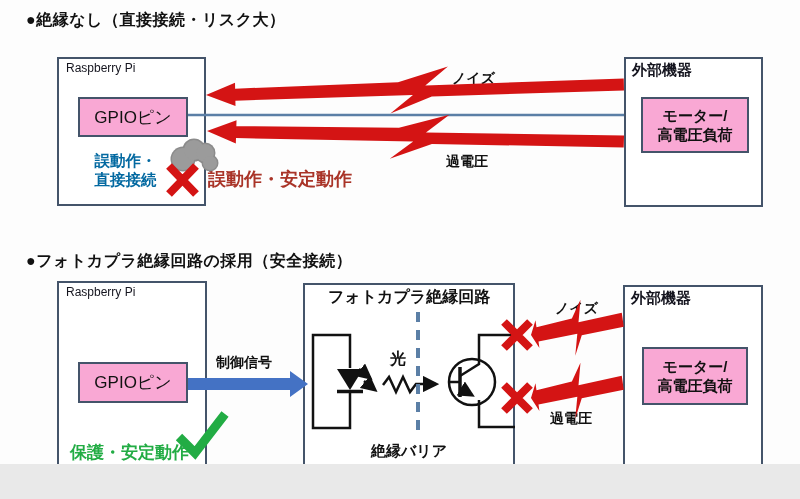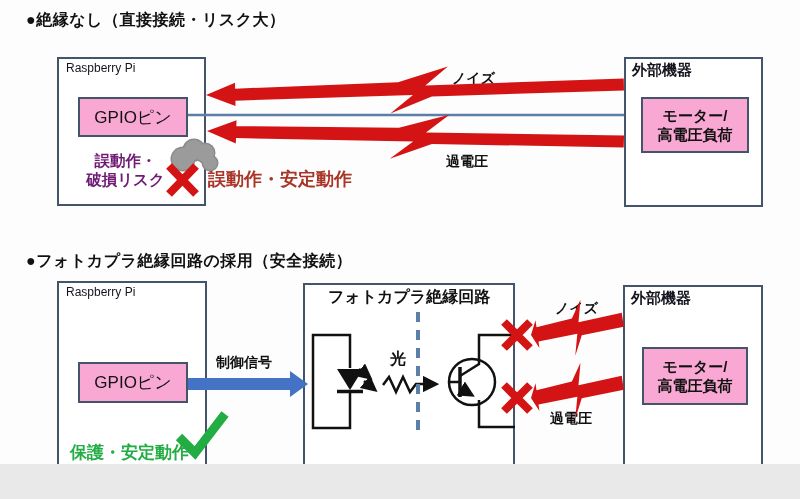--- a/index.html
+++ b/index.html
@@ -14,21 +14,21 @@
   .abs{position:absolute;white-space:nowrap;}
   .sec-title{font-size:16px;font-weight:bold;color:#111;letter-spacing:0.5px;}
   .box{position:absolute;border:2px solid var(--border);background:#fff;box-sizing:border-box;}
   .box-label{position:absolute;font-size:12px;color:#15151f;}
   .jp{font-weight:600;}
   .innerbox{position:absolute;border:2px solid var(--border);background:#f9a8d4;box-sizing:border-box;
     display:flex;align-items:center;justify-content:center;text-align:center;}
   .gpio{font-size:17px;font-weight:500;color:#111;}
   .load{font-size:15px;font-weight:700;line-height:1.3;color:#111;}
   .lbl{font-size:14px;font-weight:700;color:#111;}
-  .risk2{font-size:15.5px;font-weight:700;color:#701a75;line-height:1.25;text-align:center;white-space:nowrap;}
+  .risk2{font-size:15.5px;font-weight:700;color:#0369a1;line-height:1.25;text-align:center;white-space:nowrap;}
   .riskred{font-size:18px;font-weight:700;color:var(--darkred);}
   .safe{font-size:17px;font-weight:700;color:var(--green);}
   .ctitle{font-size:16px;font-weight:700;text-align:center;color:#111;}
   .hikari{font-size:16px;font-weight:700;color:#111;}
   .barrier-lbl{font-size:15px;font-weight:700;text-align:center;color:#111;}
   svg.overlay{position:absolute;left:0;top:0;pointer-events:none;}
   .bolt{fill:var(--red);}
   .xmark{stroke:var(--red);stroke-width:8;fill:none;}
   .wireln{stroke:var(--wire);stroke-width:2.5;}
   .ckt{stroke:#111;stroke-width:2.5;fill:none;}
@@ -44,21 +44,21 @@
 <div class="stage">
 
   <div class="abs sec-title" style="left:26px;top:10px;">●絶縁なし（直接接続・リスク大）</div>
 
   <div class="box" style="left:57px;top:57px;width:149px;height:149px;"></div>
   <div class="box-label abs" style="left:66px;top:61px;">Raspberry Pi</div>
   <div class="innerbox gpio" style="left:78px;top:97px;width:110px;height:40px;">GPIOピン</div>
 
   <div class="abs risk2" style="left:78px;top:151px;width:95px;">
     <span>誤動作・</span><br>
-    <span>破損リスク</span>
+    <span>直接接続</span>
   </div>
   <div class="abs riskred" style="left:208px;top:167px;">誤動作・安定動作</div>
 
   <div class="box" style="left:624px;top:57px;width:139px;height:150px;"></div>
   <div class="box-label abs jp" style="left:632px;top:61px;font-size:15px;">外部機器</div>
   <div class="innerbox load" style="left:641px;top:97px;width:108px;height:56px;">
     <div><span>モーター/</span><br><span>高電圧負荷</span></div>
   </div>
 
   <div class="abs lbl" style="left:452px;top:70px;">ノイズ</div>
@@ -69,20 +69,21 @@
   <div class="box" style="left:57px;top:281px;width:150px;height:187px;"></div>
   <div class="box-label abs" style="left:66px;top:285px;">Raspberry Pi</div>
   <div class="innerbox gpio" style="left:78px;top:362px;width:110px;height:41px;">GPIOピン</div>
   <div class="abs safe" style="left:70px;top:441px;">保護・安定動作</div>
 
   <div class="abs lbl" style="left:216px;top:354px;">制御信号</div>
 
   <div class="box" style="left:303px;top:283px;width:212px;height:187px;"></div>
   <div class="abs ctitle" style="left:303px;top:287px;width:212px;">フォトカプラ絶縁回路</div>
   <div class="abs hikari" style="left:390px;top:349px;">光</div>
+  <div class="abs barrier-lbl" style="left:303px;top:442px;width:212px;">絶縁バリア</div>
 
   <div class="box" style="left:623px;top:285px;width:140px;height:185px;"></div>
   <div class="box-label abs jp" style="left:631px;top:289px;font-size:15px;">外部機器</div>
   <div class="innerbox load" style="left:642px;top:347px;width:106px;height:58px;">
     <div><span>モーター/</span><br><span>高電圧負荷</span></div>
   </div>
 
   <div class="abs lbl" style="left:555px;top:300px;">ノイズ</div>
   <div class="abs lbl" style="left:550px;top:410px;">過電圧</div>
 

